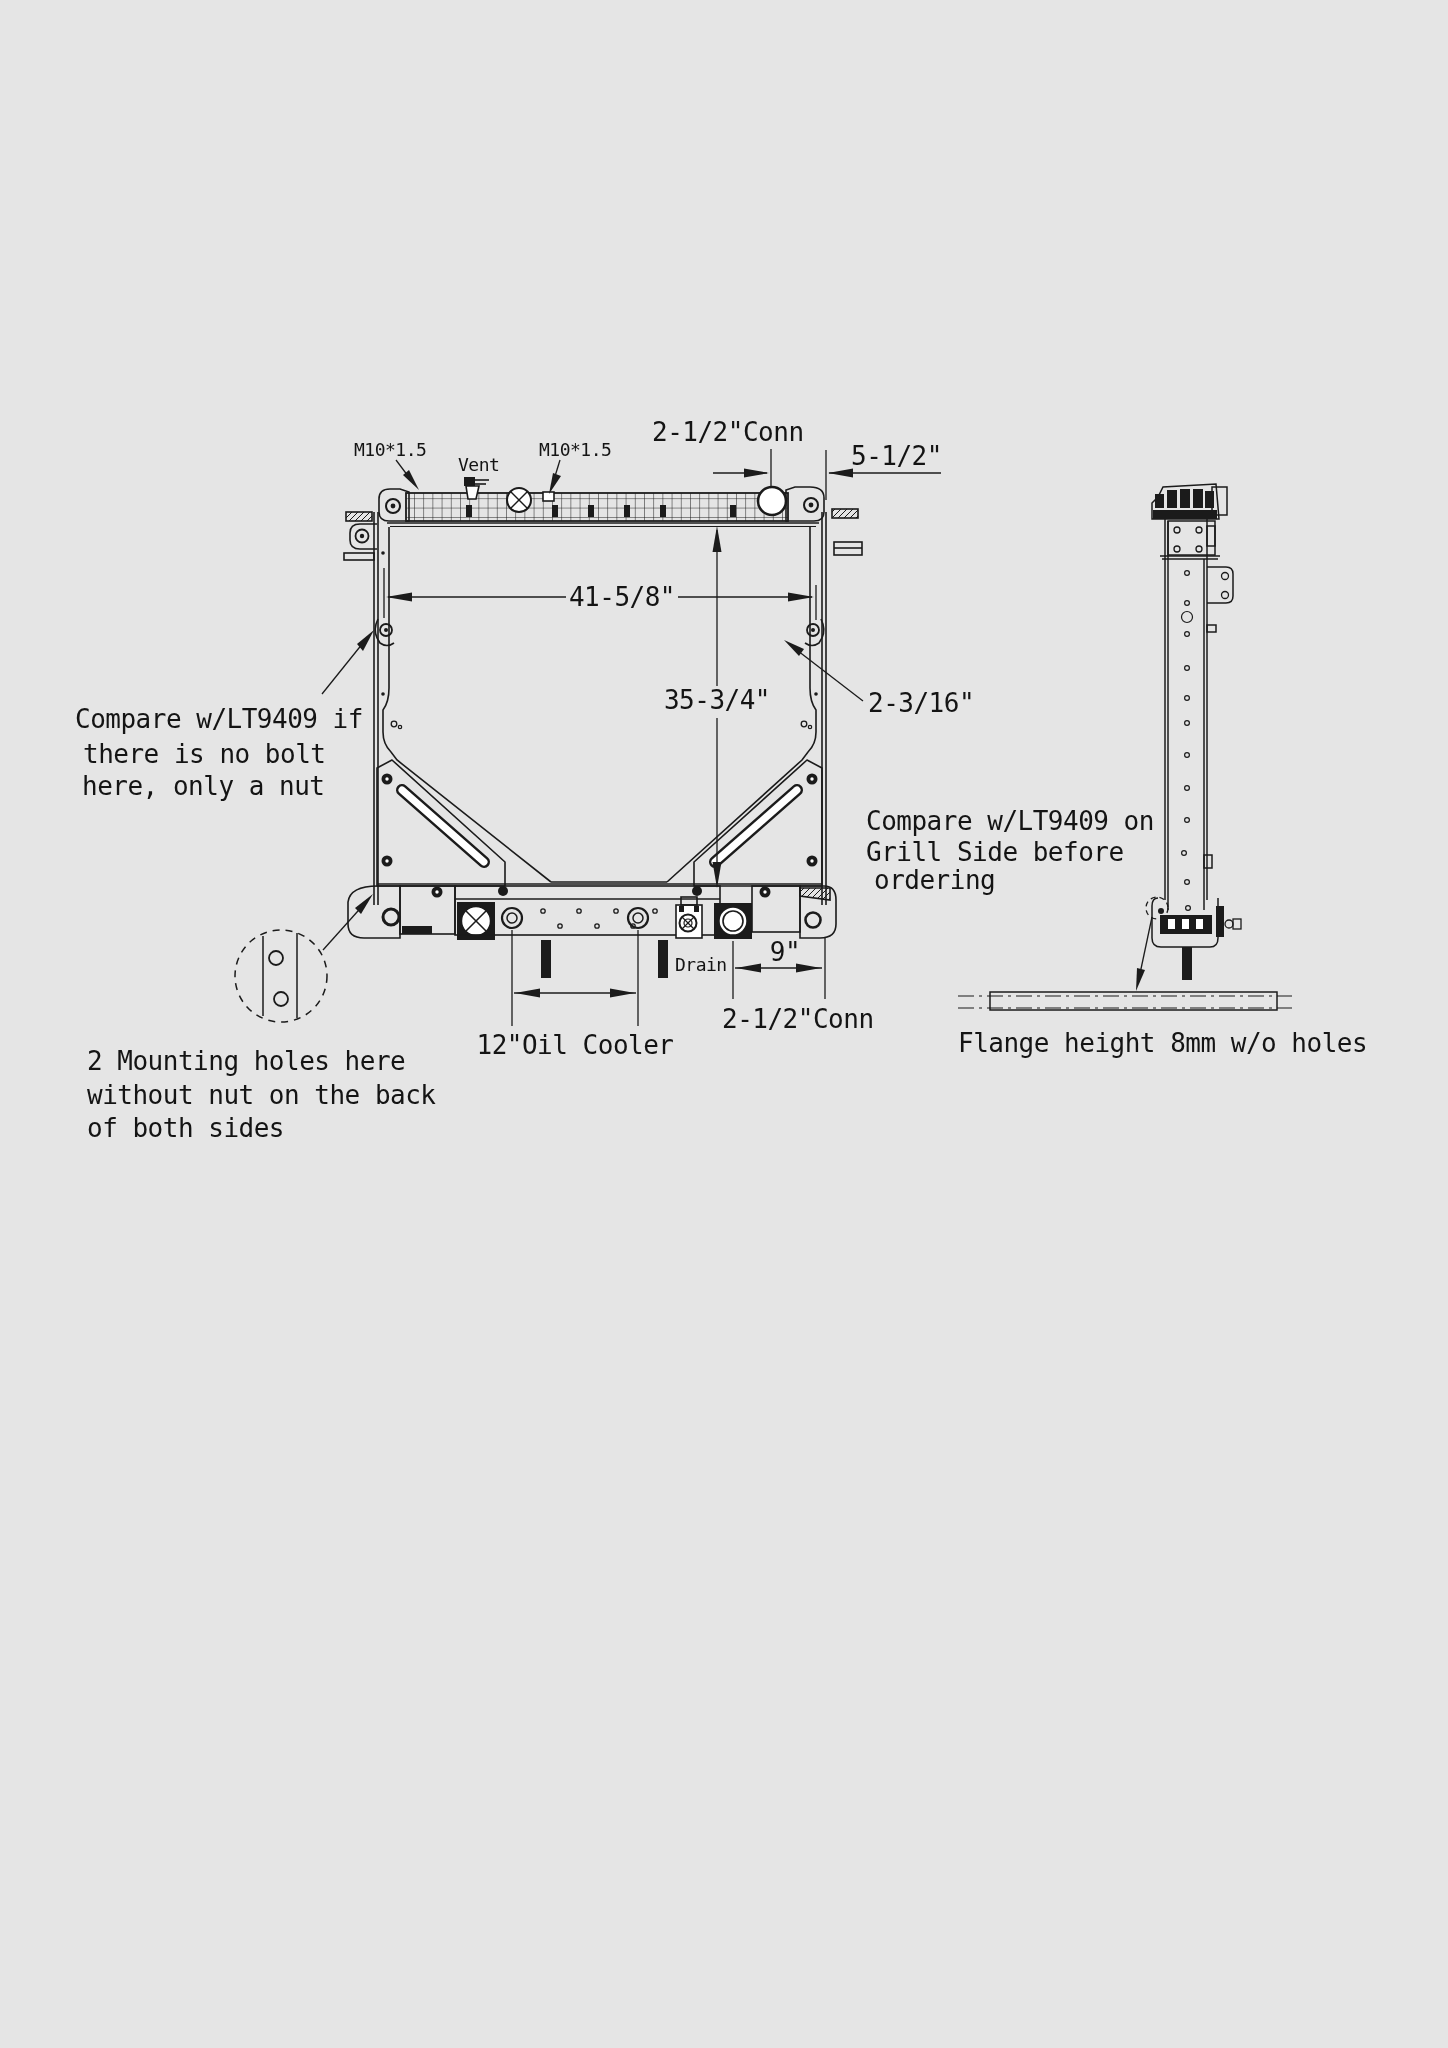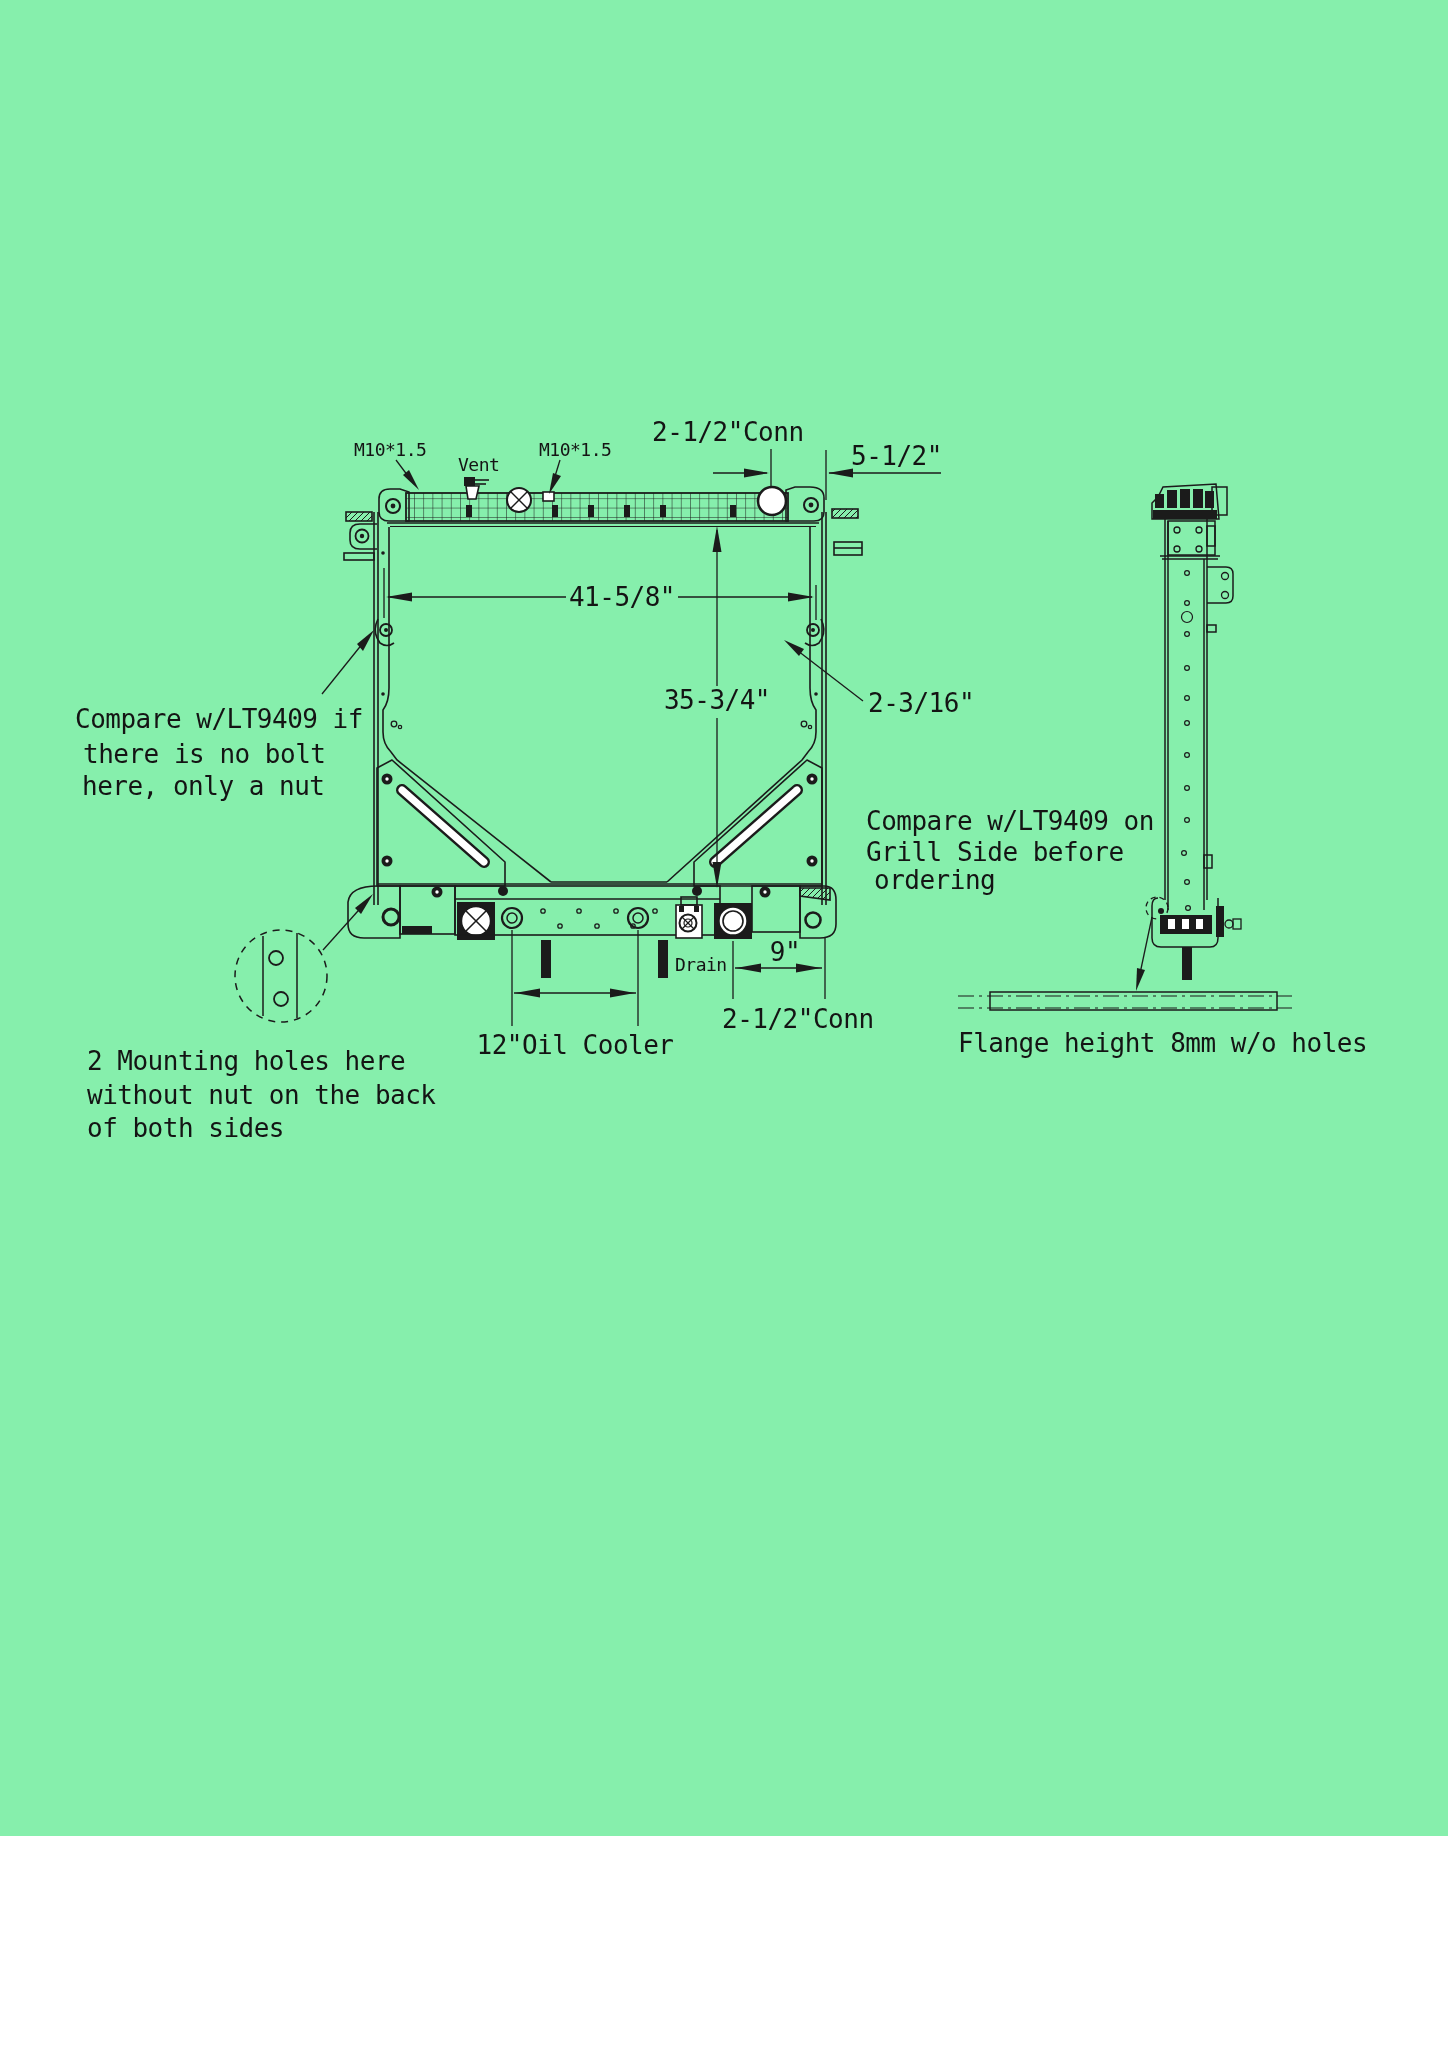--- a/index.html
+++ b/index.html
@@ -1,16 +1,16 @@
 <!DOCTYPE html>
 <html><head>
 <meta charset="utf-8">
 <style>
   html,body{margin:0;padding:0;background:#ffffff;}
-  .page{position:relative;width:1448px;height:1836px;background:#86efac;overflow:hidden;}
+  .page{position:relative;width:1448px;height:2048px;background:#e5e5e5;overflow:hidden;}
   svg{display:block;}
   .lbl{fill:#141414;stroke:none;font-family:"DejaVu Sans Mono","Liberation Mono",monospace;letter-spacing:-0.5px;}
   .fs-lg{font-size:26px;}
   .fs-sm{font-size:18px;}
   .arr{fill:#1b1b1b;stroke:none;}
 </style>
 </head>
 <body>
 
 <div class="page">

